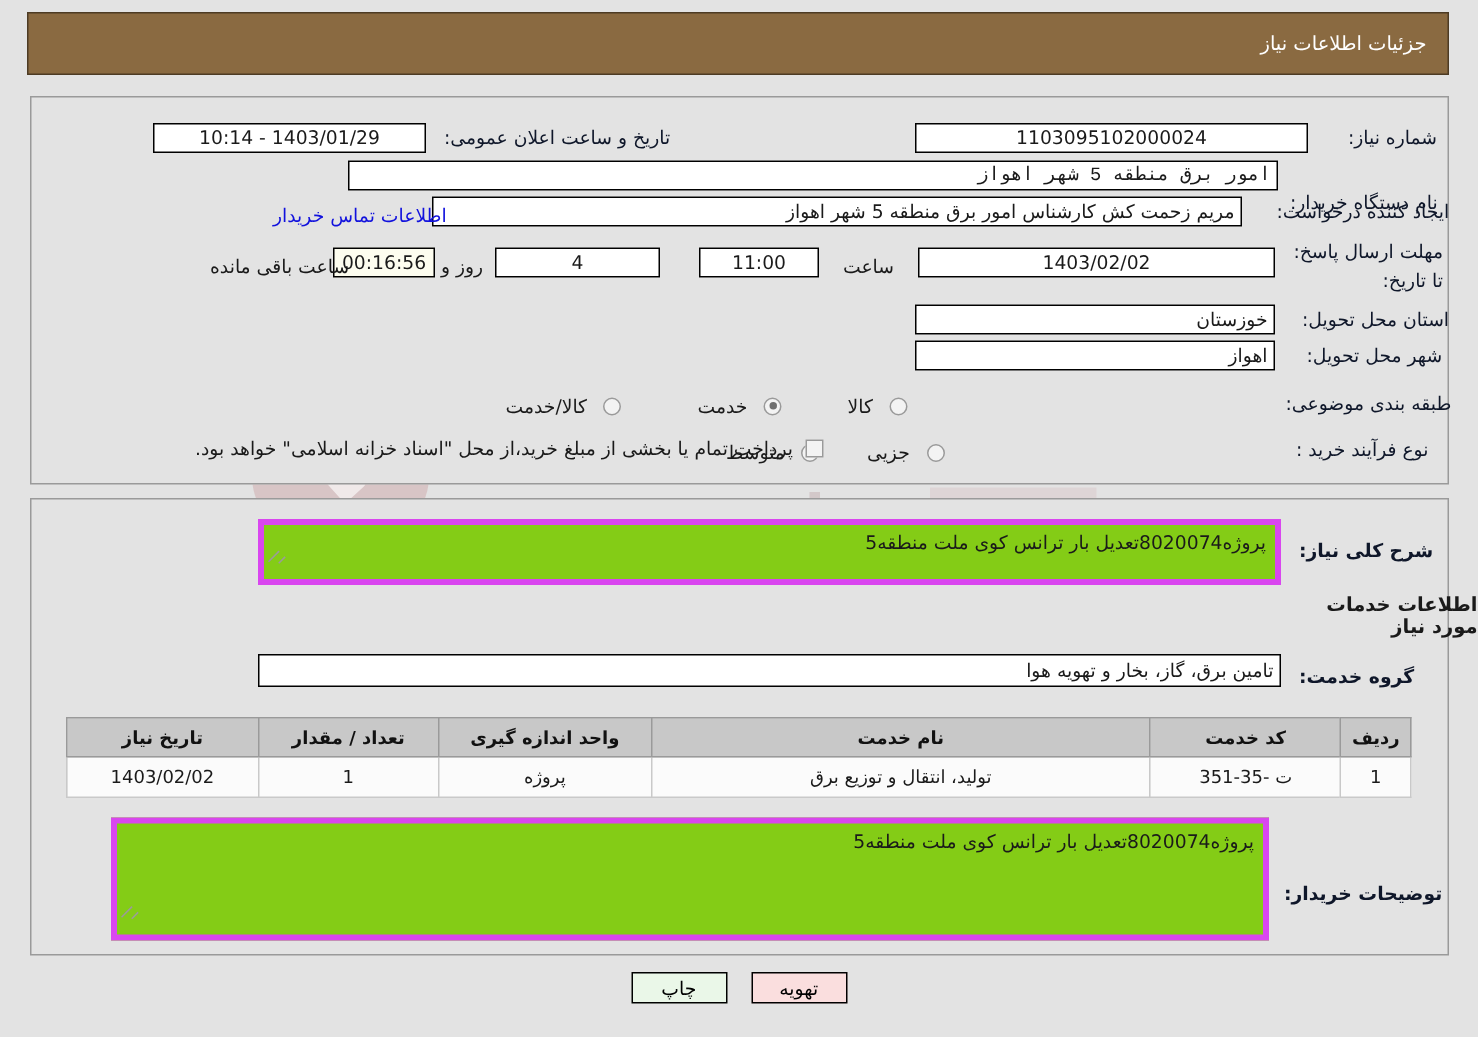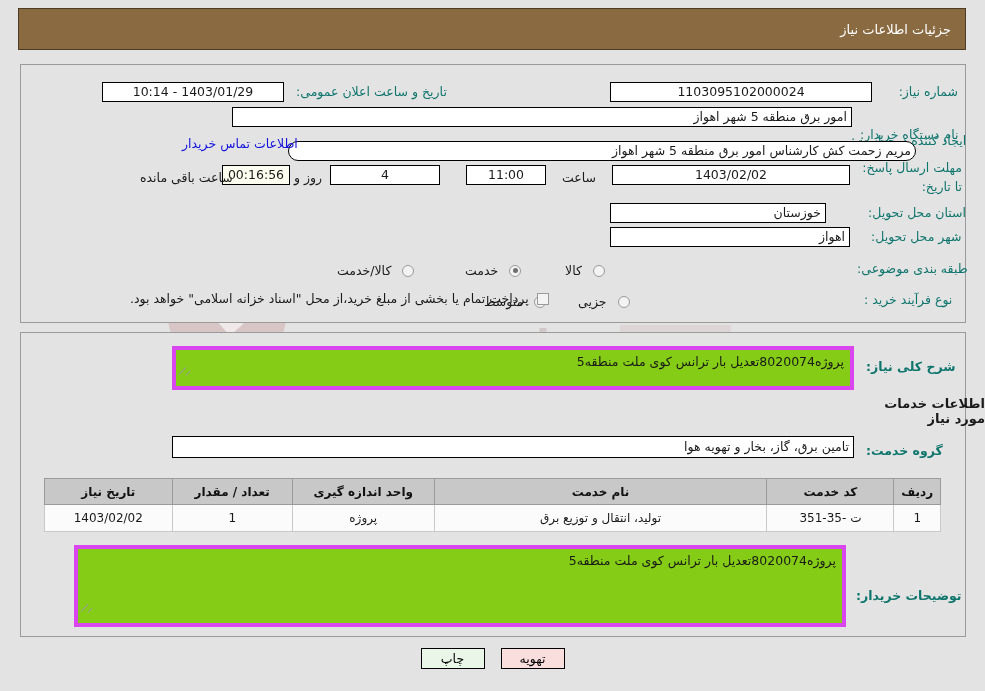--- a/index.html
+++ b/index.html
@@ -113,21 +113,21 @@
   .frow {
     position: absolute;
     display: flex;
     align-items: center;
     white-space: nowrap;
     font-size: 12.5px;
   }
   .lbl {
     text-align: left;
     font-size: 12.5px;
-    color: #0f766e;
+    color: #0f172a;
     white-space: nowrap;
   }
   .lbl-wrap { white-space: normal; text-align: left; line-height: 15px;}
   .box {
     border: 1px solid #000;
     background: #fff;
     box-sizing: border-box;
     height: 20px;
     line-height: 18px;
     font-size: 12.5px;
@@ -265,26 +265,26 @@
 <div class="box center" style="position:absolute; left:610px; top:82px; width:262px; z-index:3;">1103095102000024</div>
 
 <div class="frow" style="left:296px; top:84px; z-index:3;">
   <span class="lbl">تاریخ و ساعت اعلان عمومی:</span>
 </div>
 <div class="box center" style="position:absolute; left:102px; top:82px; width:182px; z-index:3;text-align:center;">1403/01/29 - 10:14</div>
 
 <div class="frow" style="left:860px; top:109px; z-index:3;margin-top:18px;">
   <span class="lbl">نام دستگاه خریدار:</span>
 </div>
-<div class="box right" style="position:absolute; left:232px; top:107px; width:620px; z-index:3;">امور برق منطقه 5 شهر اهواز</div>
+<div class="box right" style="position:absolute; left:232px; top:107px; width:620px; z-index:3;font-family:Liberation Mono, monospace;">امور برق منطقه 5 شهر اهواز</div>
 
 <div class="frow" style="left:851px; top:133px; z-index:3;">
   <span class="lbl">ایجاد کننده درخواست:</span>
 </div>
-<div class="box right" style="position:absolute; left:288px; top:141px; width:628px; z-index:3;border-radius:10px;">مریم زحمت کش کارشناس امور برق منطقه 5 شهر اهواز</div>
+<div class="box right" style="position:absolute; left:288px; top:131px; width:540px; z-index:3;">مریم زحمت کش کارشناس امور برق منطقه 5 شهر اهواز</div>
 <div style="position:absolute; left:182px; top:133px; z-index:3;">
   <span class="link">اطلاعات تماس خریدار</span>
 </div>
 
 <div style="position:absolute; left:858px; top:157px; width:104px; z-index:3;">
   <span class="lbl lbl-wrap">مهلت ارسال پاسخ: تا تاریخ:</span>
 </div>
 <div class="box center" style="position:absolute; left:612px; top:165px; width:238px; z-index:3;">1403/02/02</div>
 <div style="position:absolute; left:562px; top:167px; z-index:3;">
   <span class="plain">ساعت</span>
@@ -295,21 +295,21 @@
   <span class="plain">روز و</span>
 </div>
 <div class="box timer" style="position:absolute; left:222px; top:165px; width:68px; z-index:3;">00:16:56</div>
 <div style="position:absolute; left:140px; top:167px; z-index:3;">
   <span class="plain">ساعت باقی مانده</span>
 </div>
 
 <div class="frow" style="left:868px; top:205px; z-index:3;">
   <span class="lbl">استان محل تحویل:</span>
 </div>
-<div class="box right" style="position:absolute; left:610px; top:203px; width:216px; z-index:3;">خوزستان</div>
+<div class="box right" style="position:absolute; left:610px; top:203px; width:240px; z-index:3;">خوزستان</div>
 
 <div class="frow" style="left:871px; top:229px; z-index:3;">
   <span class="lbl">شهر محل تحویل:</span>
 </div>
 <div class="box right" style="position:absolute; left:610px; top:227px; width:240px; z-index:3;">اهواز</div>
 
 <div class="frow" style="left:857px; top:261px; z-index:3;">
   <span class="lbl">طبقه بندی موضوعی:</span>
 </div>
 <div style="position:absolute; left:565px; top:260px; z-index:3;">

